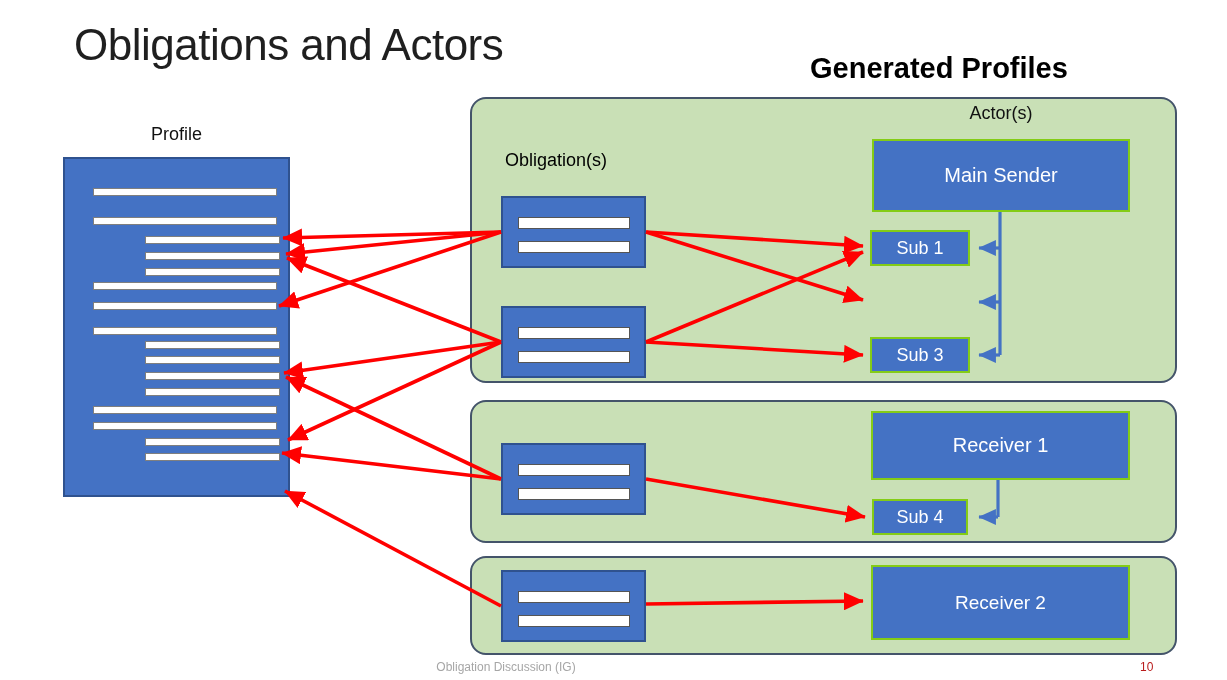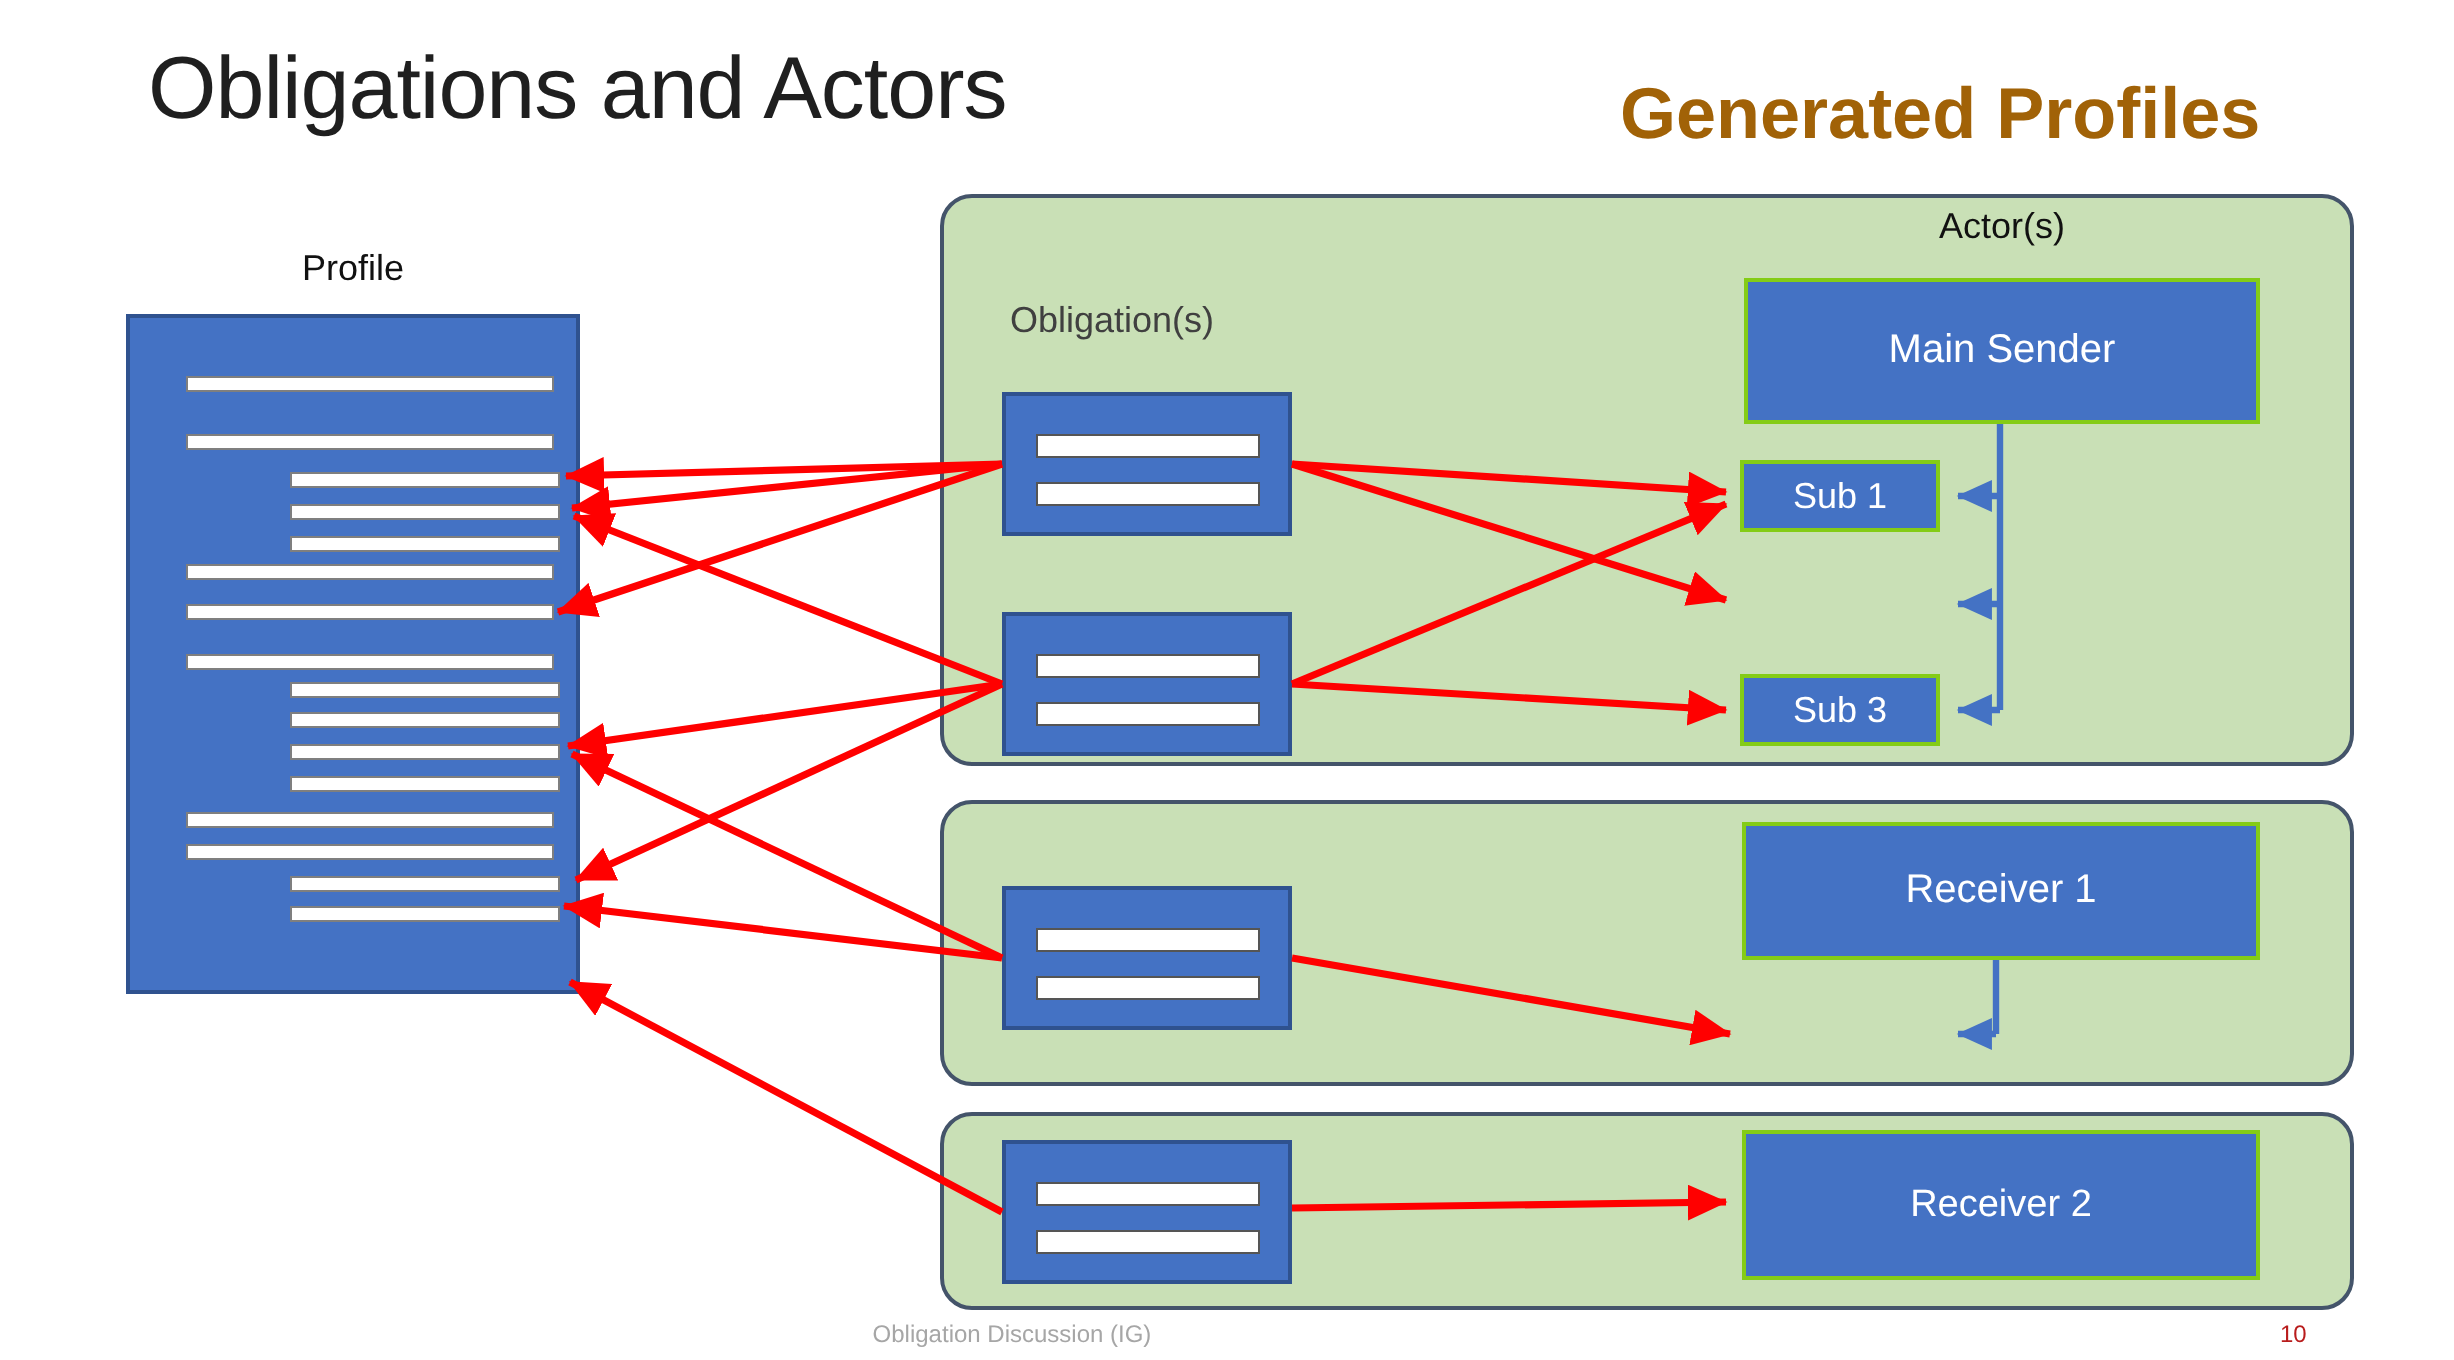--- a/index.html
+++ b/index.html
@@ -1,33 +1,33 @@
 <!DOCTYPE html>
 <html><head>
 <meta charset="utf-8">
 <style>
   html,body{margin:0;padding:0;background:#ffffff;}
   body{font-family:"Liberation Sans", sans-serif;}
   .slide{position:relative;width:1227px;height:680px;background:#ffffff;overflow:hidden;}
 
   .title{position:absolute;left:74px;top:20px;font-size:44px;font-weight:400;color:#1f1f1f;letter-spacing:-0.5px;}
-  .subtitle{position:absolute;left:810px;top:36px;font-size:36px;font-weight:600;color:#a16207;}
+  .subtitle{position:absolute;left:810px;top:52px;font-size:29px;font-weight:600;color:#000000;}
 
   .profile-label{position:absolute;left:63px;top:124px;width:227px;text-align:center;font-size:18px;color:#111;}
   .profile-box{position:absolute;left:63px;top:157px;width:227px;height:340px;background:#4472C4;border:2px solid #2F528F;box-sizing:border-box;}
   .pline{position:absolute;height:8px;background:#ffffff;border:1px solid #7f7f7f;box-sizing:border-box;}
   .pline.full{left:28px;width:184px;}
   .pline.indent{left:80px;width:135px;}
 
   .group{position:absolute;left:470px;width:707px;background:#C9E0B6;border:2px solid #44546A;border-radius:16px;box-sizing:border-box;}
   .group1{top:97px;height:286px;}
   .group2{top:400px;height:143px;}
   .group3{top:556px;height:99px;}
 
-  .obligations-label{position:absolute;left:505px;top:150px;font-size:18px;color:#404040;}
+  .obligations-label{position:absolute;left:505px;top:150px;font-size:18px;color:#000000;}
   .actors-label{position:absolute;left:872px;top:103px;width:258px;text-align:center;font-size:18px;color:#111;}
 
   .oblig{position:absolute;width:145px;height:72px;background:#4472C4;border:2px solid #2F528F;box-sizing:border-box;}
   .oblig .bar{position:absolute;left:15px;width:112px;height:12px;background:#ffffff;border:1px solid #555;box-sizing:border-box;}
   .oblig .bar.b1{top:19px;}
   .oblig .bar.b2{top:43px;}
   .oblig1{left:501px;top:196px;}
   .oblig2{left:501px;top:306px;}
   .oblig3{left:501px;top:443px;}
   .oblig4{left:501px;top:570px;}
@@ -95,20 +95,21 @@
   </div>
   <div class="oblig oblig4">
     <div class="bar b1"></div>
     <div class="bar b2"></div>
   </div>
 
   <div class="actorbox main-sender">Main Sender</div>
   <div class="actorbox sub1">Sub 1</div>
   <div class="actorbox sub3">Sub 3</div>
   <div class="actorbox receiver1">Receiver 1</div>
+  <div class="actorbox sub4">Sub 4</div>
   <div class="actorbox receiver2">Receiver 2</div>
 
   <svg id="arrow-layer" viewBox="0 0 1227 680">
       <defs>
         <marker id="arrow-red" markerWidth="6" markerHeight="5" refX="5.3" refY="2.5" orient="auto" markerUnits="strokeWidth">
           <path d="M0,0 L5.5,2.5 L0,5 z" fill="#FF0000"></path>
         </marker>
         <marker id="arrow-blue" markerWidth="6" markerHeight="5" refX="5.3" refY="2.5" orient="auto" markerUnits="strokeWidth">
           <path d="M0,0 L5.5,2.5 L0,5 z" fill="#4472C4"></path>
         </marker>

